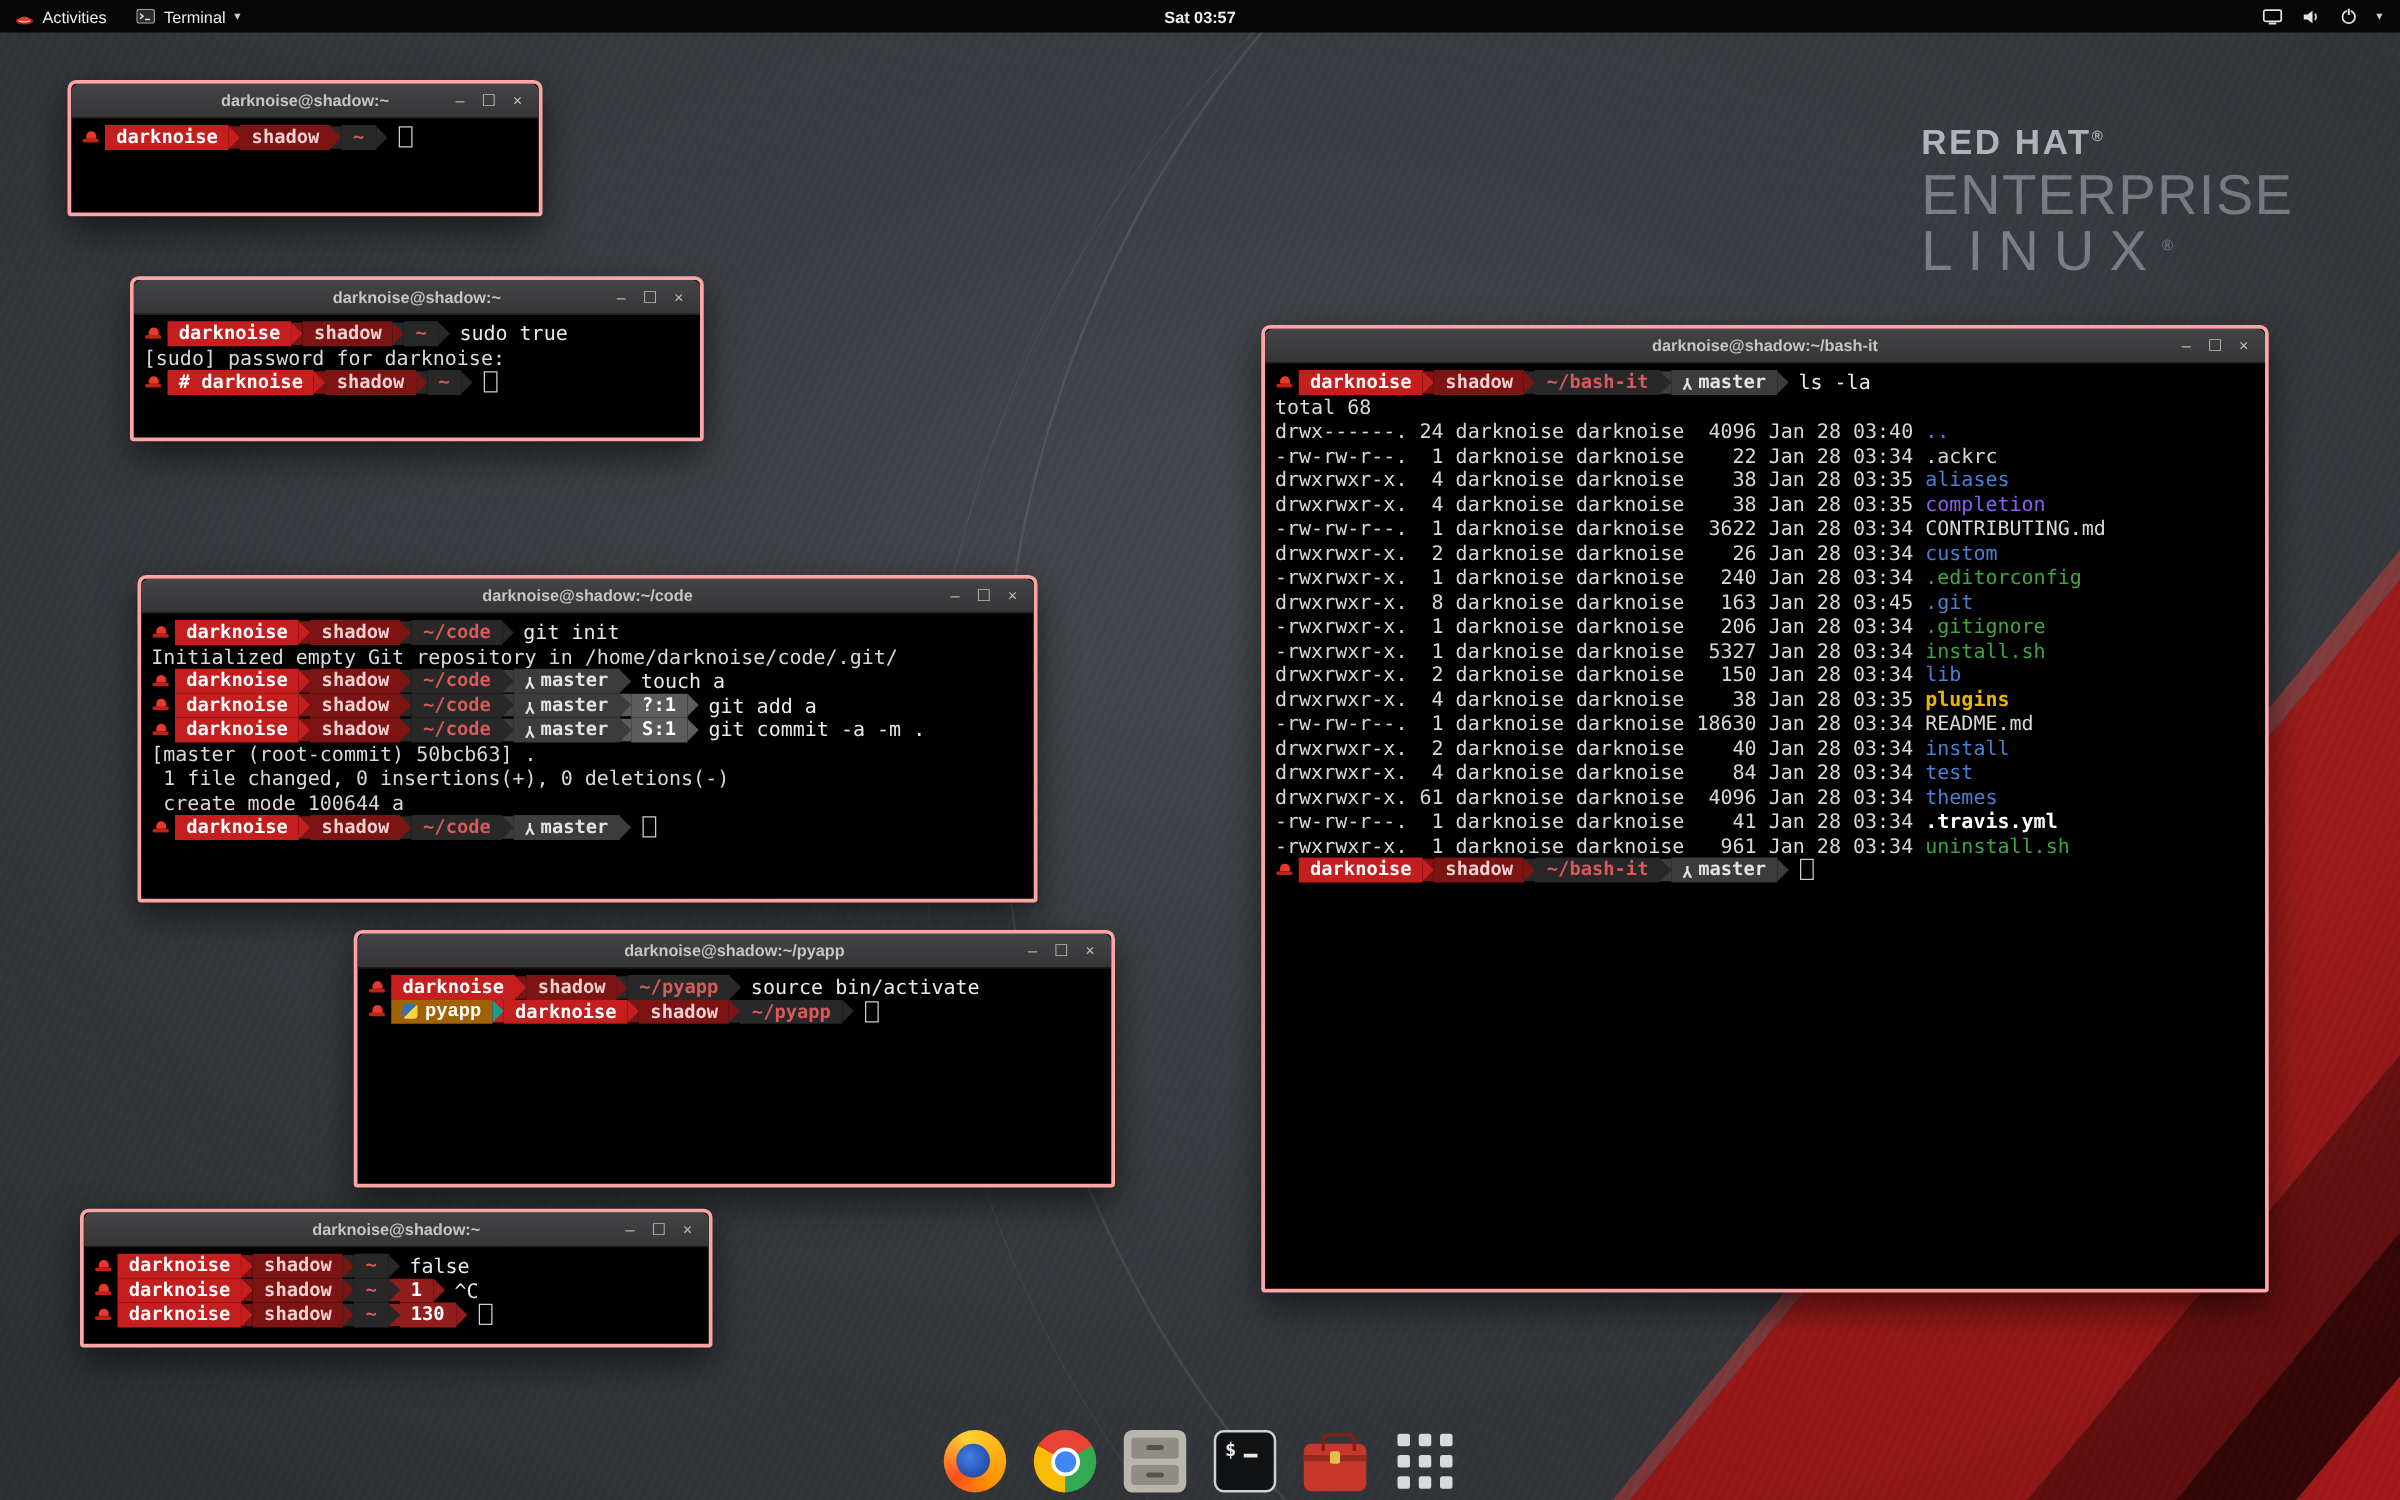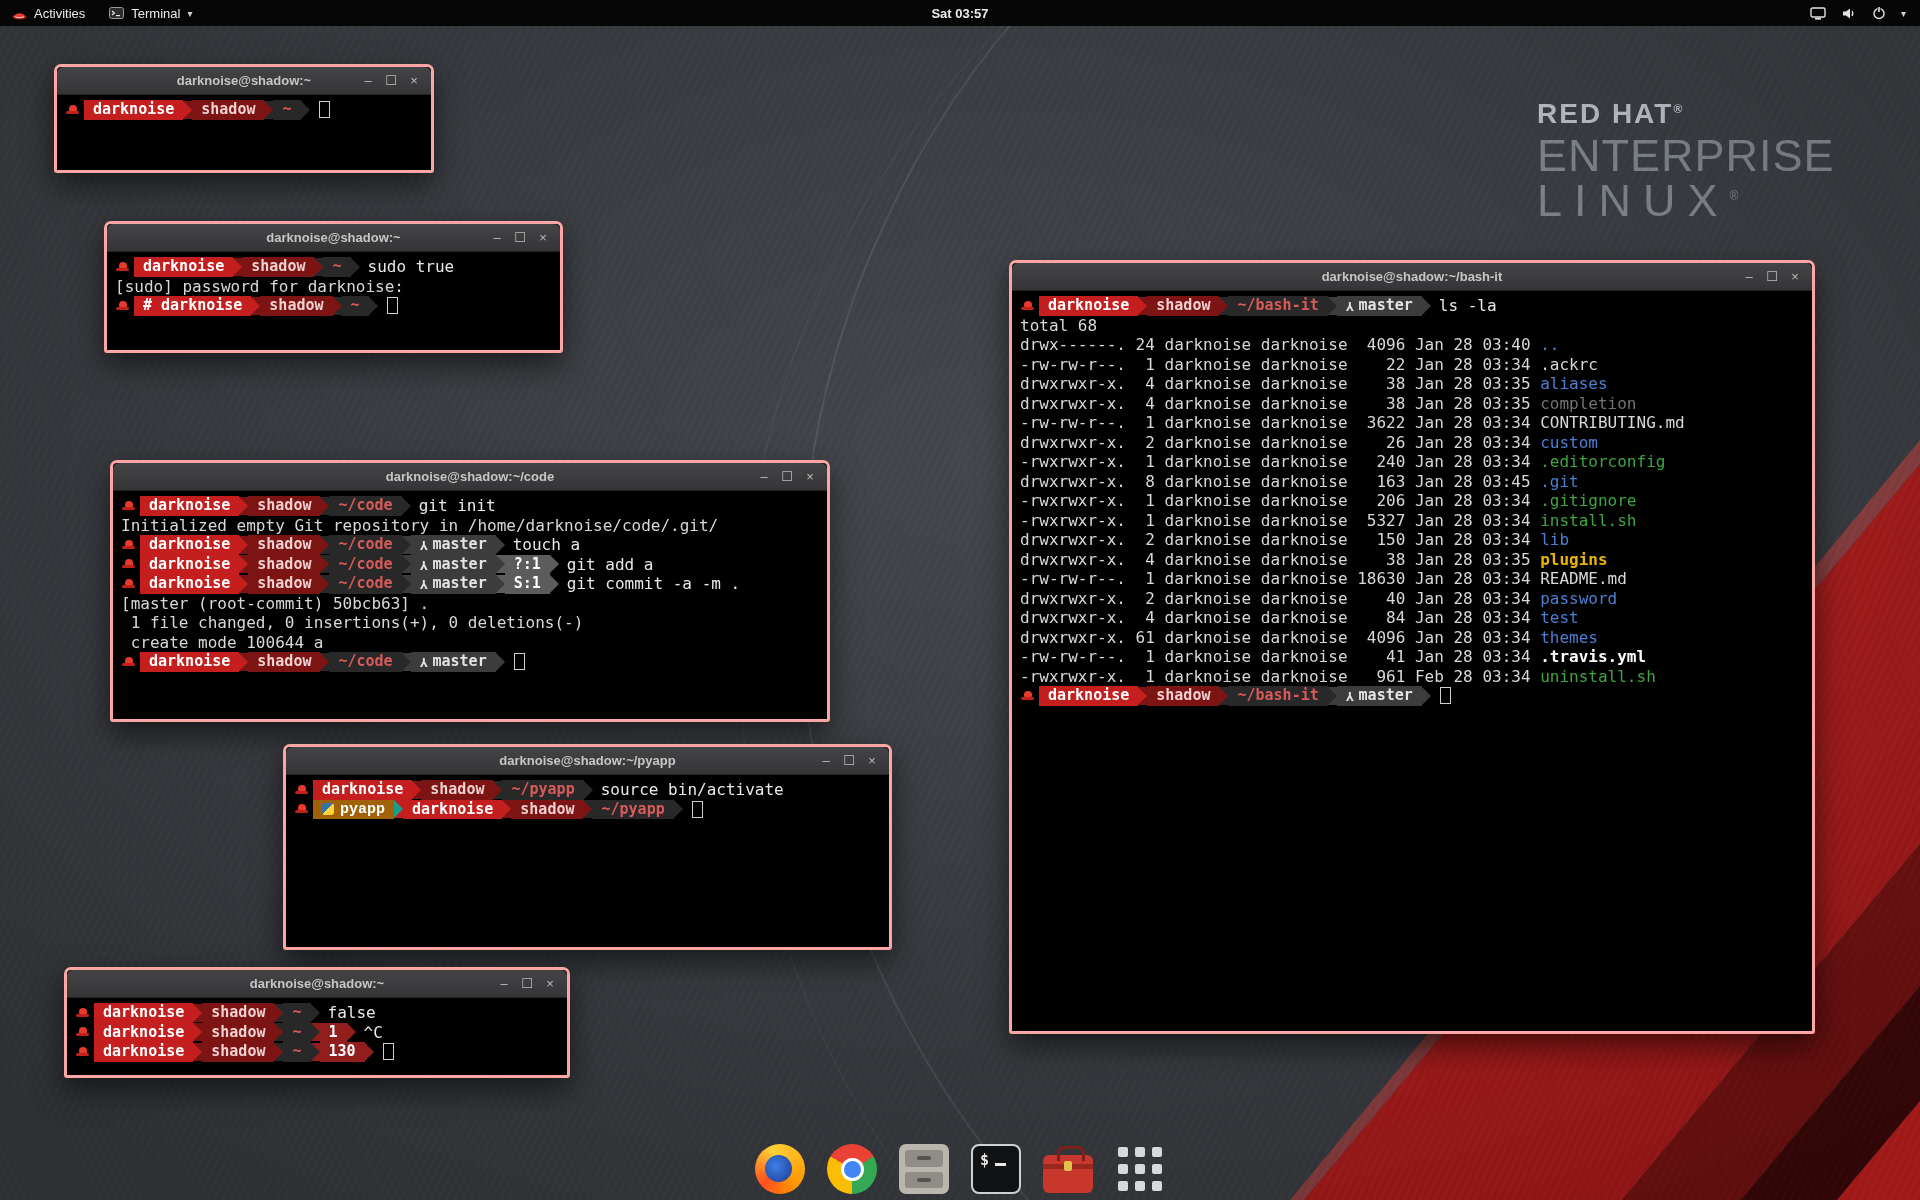--- a/index.html
+++ b/index.html
@@ -390,35 +390,35 @@
           <span class="seg" style="background: rgb(40, 40, 40); color: rgb(216, 90, 90);">~/bash-it</span>
           <span class="arrow" style="border-left-color: rgb(40, 40, 40); background-color: rgb(60, 60, 60);"></span>
           <span class="seg" style="background: rgb(60, 60, 60); color: rgb(228, 228, 228);"><span class="branch">Y</span>master</span>
           <span class="arrow" style="border-left-color: rgb(60, 60, 60); background-color: transparent;"></span>
           <span class="cmd">ls -la</span>
         </div>
         <div class="term-line">total 68</div>
         <div class="term-line"><span>drwx------. 24 darknoise darknoise  4096 Jan 28 03:40 </span><span style="color: rgb(76, 127, 212);">..</span></div>
         <div class="term-line"><span>-rw-rw-r--.  1 darknoise darknoise    22 Jan 28 03:34 </span><span style="color: rgb(216, 216, 216);">.ackrc</span></div>
         <div class="term-line"><span>drwxrwxr-x.  4 darknoise darknoise    38 Jan 28 03:35 </span><span style="color: rgb(76, 127, 212);">aliases</span></div>
-        <div class="term-line"><span>drwxrwxr-x.  4 darknoise darknoise    38 Jan 28 03:35 </span><span style="color: #737373;">completion</span></div>
+        <div class="term-line"><span>drwxrwxr-x.  4 darknoise darknoise    38 Jan 28 03:35 </span><span style="color: #8b5cf6;">completion</span></div>
         <div class="term-line"><span>-rw-rw-r--.  1 darknoise darknoise  3622 Jan 28 03:34 </span><span style="color: rgb(216, 216, 216);">CONTRIBUTING.md</span></div>
         <div class="term-line"><span>drwxrwxr-x.  2 darknoise darknoise    26 Jan 28 03:34 </span><span style="color: rgb(76, 127, 212);">custom</span></div>
         <div class="term-line"><span>-rwxrwxr-x.  1 darknoise darknoise   240 Jan 28 03:34 </span><span style="color: rgb(63, 165, 63);">.editorconfig</span></div>
         <div class="term-line"><span>drwxrwxr-x.  8 darknoise darknoise   163 Jan 28 03:45 </span><span style="color: rgb(76, 127, 212);">.git</span></div>
         <div class="term-line"><span>-rwxrwxr-x.  1 darknoise darknoise   206 Jan 28 03:34 </span><span style="color: rgb(63, 165, 63);">.gitignore</span></div>
         <div class="term-line"><span>-rwxrwxr-x.  1 darknoise darknoise  5327 Jan 28 03:34 </span><span style="color: rgb(63, 165, 63);">install.sh</span></div>
         <div class="term-line"><span>drwxrwxr-x.  2 darknoise darknoise   150 Jan 28 03:34 </span><span style="color: rgb(76, 127, 212);">lib</span></div>
         <div class="term-line"><span>drwxrwxr-x.  4 darknoise darknoise    38 Jan 28 03:35 </span><span style="color: #eab308; font-weight: bold;">plugins</span></div>
         <div class="term-line"><span>-rw-rw-r--.  1 darknoise darknoise 18630 Jan 28 03:34 </span><span style="color: rgb(216, 216, 216);">README.md</span></div>
-        <div class="term-line"><span>drwxrwxr-x.  2 darknoise darknoise    40 Jan 28 03:34 </span><span style="color: rgb(76, 127, 212);">password</span></div>
+        <div class="term-line"><span>drwxrwxr-x.  2 darknoise darknoise    40 Jan 28 03:34 </span><span style="color: rgb(76, 127, 212);">install</span></div>
         <div class="term-line"><span>drwxrwxr-x.  4 darknoise darknoise    84 Jan 28 03:34 </span><span style="color: rgb(76, 127, 212);">test</span></div>
         <div class="term-line"><span>drwxrwxr-x. 61 darknoise darknoise  4096 Jan 28 03:34 </span><span style="color: rgb(76, 127, 212);">themes</span></div>
         <div class="term-line"><span>-rw-rw-r--.  1 darknoise darknoise    41 Jan 28 03:34 </span><span style="color: #ffffff; font-weight: bold;">.travis.yml</span></div>
-        <div class="term-line"><span>-rwxrwxr-x.  1 darknoise darknoise   961 Feb 28 03:34 </span><span style="color: rgb(63, 165, 63);">uninstall.sh</span></div>
+        <div class="term-line"><span>-rwxrwxr-x.  1 darknoise darknoise   961 Jan 28 03:34 </span><span style="color: rgb(63, 165, 63);">uninstall.sh</span></div>
         <div class="prompt">
           <span class="hat"></span>
           <span class="seg" style="background: rgb(196, 30, 30); color: rgb(255, 255, 255);">darknoise</span>
           <span class="arrow" style="border-left-color: rgb(196, 30, 30); background-color: rgb(124, 20, 20);"></span>
           <span class="seg" style="background: rgb(124, 20, 20); color: rgb(240, 208, 208);">shadow</span>
           <span class="arrow" style="border-left-color: rgb(124, 20, 20); background-color: rgb(40, 40, 40);"></span>
           <span class="seg" style="background: rgb(40, 40, 40); color: rgb(216, 90, 90);">~/bash-it</span>
           <span class="arrow" style="border-left-color: rgb(40, 40, 40); background-color: rgb(60, 60, 60);"></span>
           <span class="seg" style="background: rgb(60, 60, 60); color: rgb(228, 228, 228);"><span class="branch">Y</span>master</span>
           <span class="arrow" style="border-left-color: rgb(60, 60, 60); background-color: transparent;"></span>

